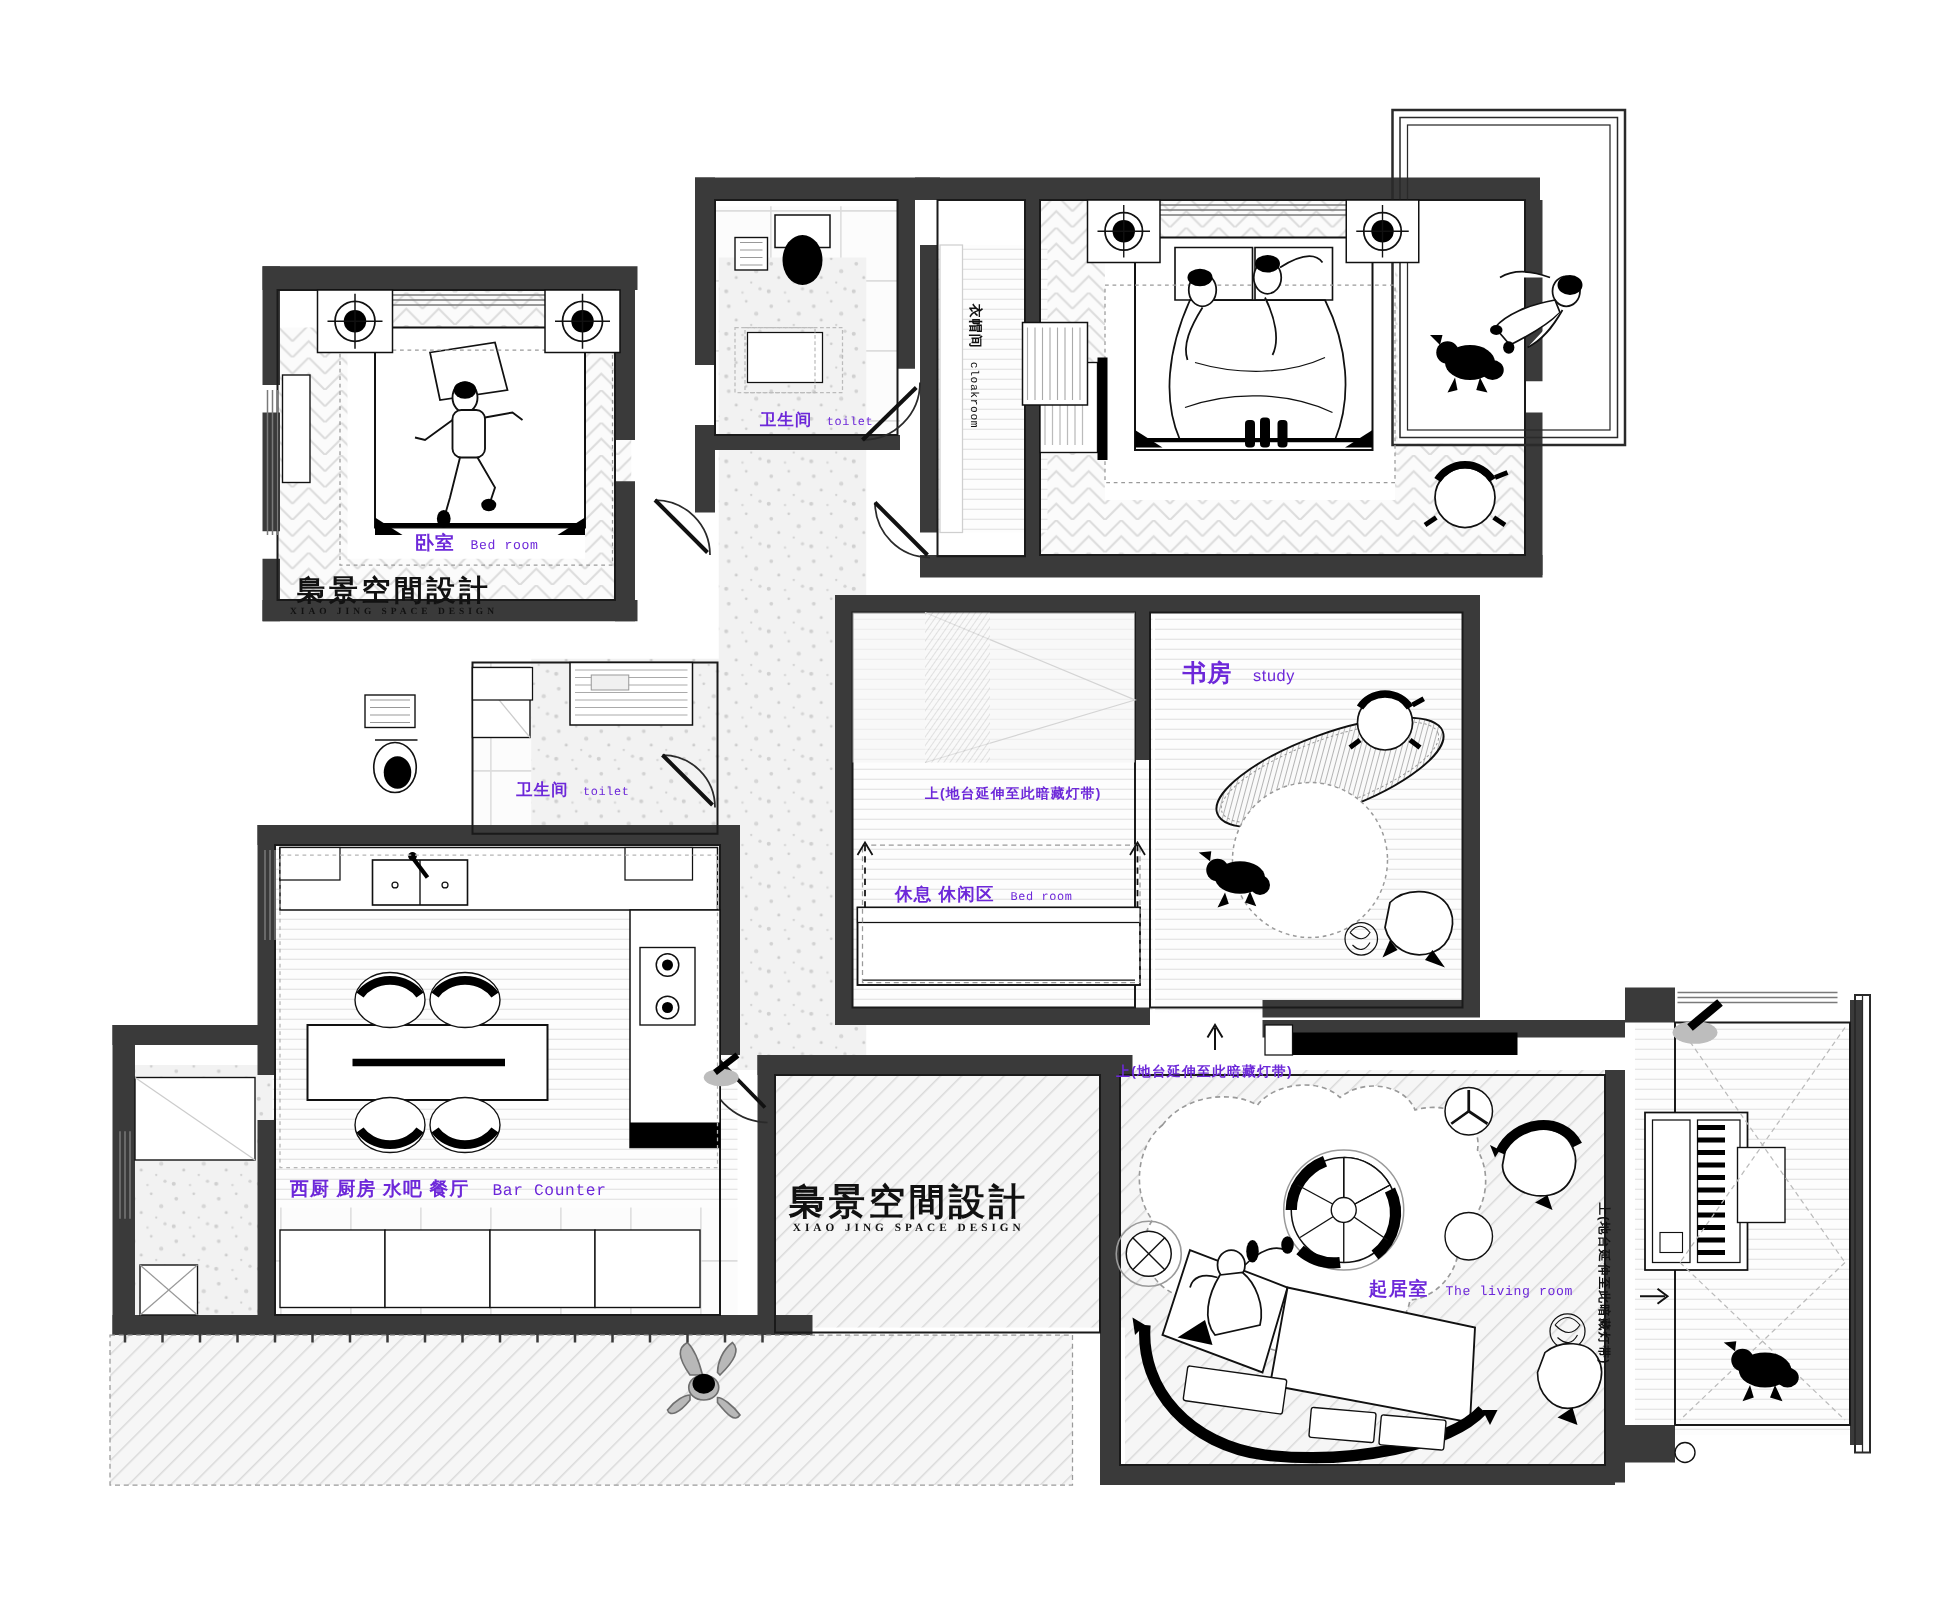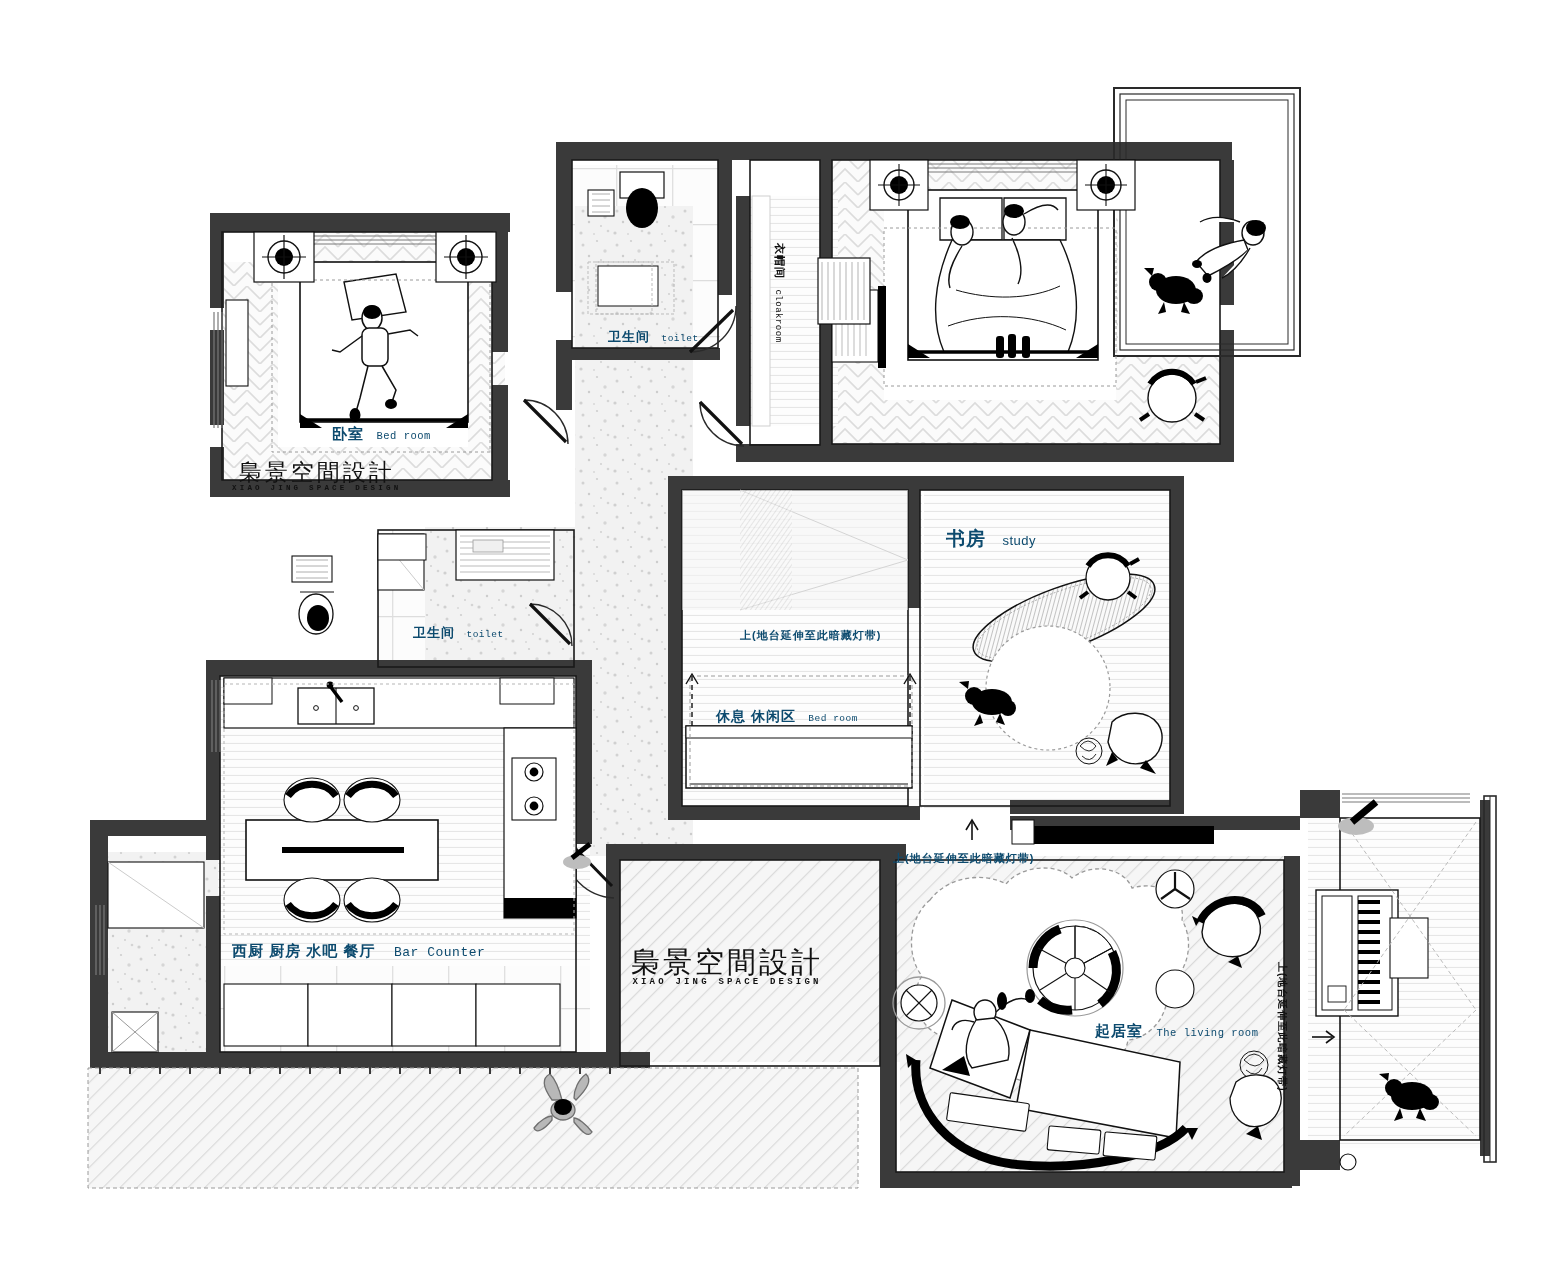--- a/index.html
+++ b/index.html
@@ -1,26 +1,26 @@
 <!DOCTYPE html>
 <html><head>
 <meta charset="utf-8">
 <style>
   html,body{margin:0;padding:0;background:#ffffff;}
   body{width:1556px;height:1280px;overflow:hidden;font-family:"Liberation Sans",sans-serif;}
   #stage{position:relative;width:1556px;height:1280px;background:#ffffff;}
   svg.plan{position:absolute;left:0;top:0;width:1556px;height:1280px;}
 
-  .lbl{position:absolute;white-space:nowrap;color:#0c4a6e;font-family:"Liberation Sans",sans-serif;}
+  .lbl{position:absolute;white-space:nowrap;color:#6d28d9;font-family:"Liberation Sans",sans-serif;}
   .lbl .cn{font-weight:700;letter-spacing:1px;}
   .lbl .en{font-family:"Liberation Mono",monospace;letter-spacing:.5px;}
 
   .wmark{position:absolute;white-space:nowrap;color:#111;text-align:center;}
-  .wmark .w1{font-family:"Liberation Serif",serif;font-weight:400;letter-spacing:3px;line-height:1;}
-  .wmark .w2{font-family:Liberation Mono, monospace;font-weight:700;letter-spacing:3.2px;line-height:1.2;}
+  .wmark .w1{font-family:"Liberation Serif",serif;font-weight:700;letter-spacing:3px;line-height:1;}
+  .wmark .w2{font-family:Liberation Serif, serif;font-weight:700;letter-spacing:3.2px;line-height:1.2;}
 
   .vlbl{position:absolute;white-space:nowrap;color:#111;transform-origin:left top;}
   .vlbl .cn{font-weight:700;letter-spacing:1px;}
   .vlbl .en{font-family:"Liberation Mono",monospace;letter-spacing:.5px;}
 </style>
 </head>
 <body>
 
 <div id="stage">
 

